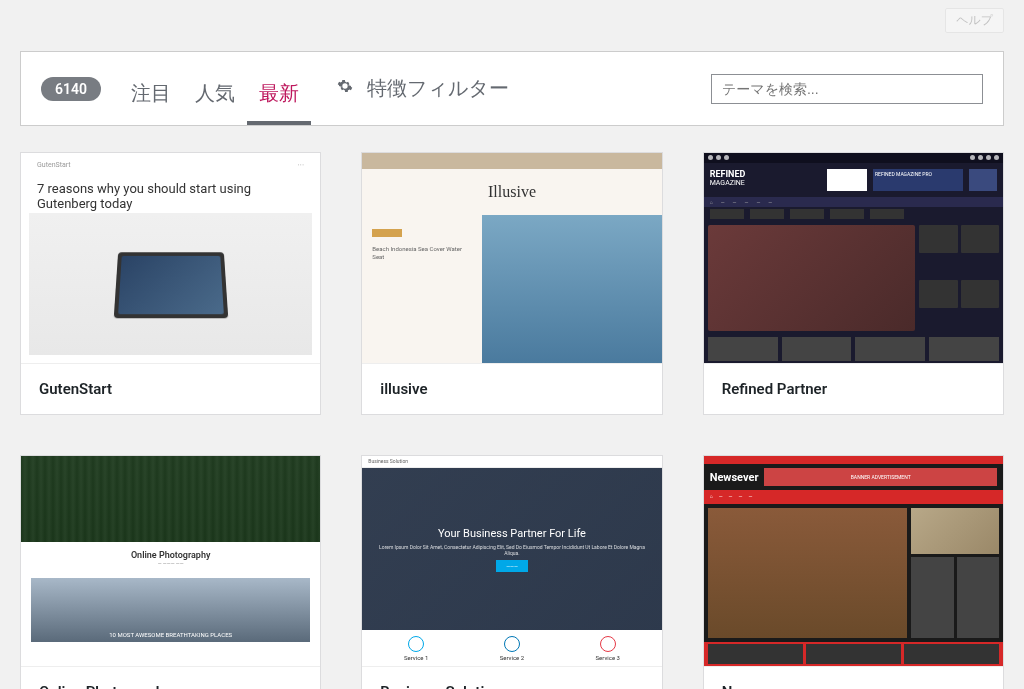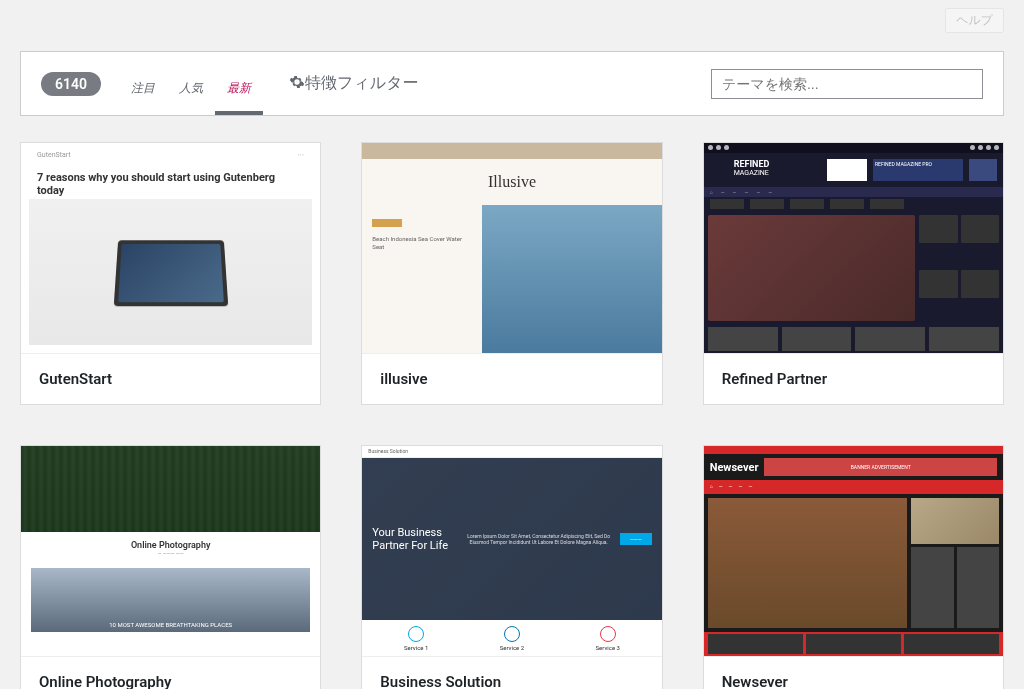--- a/index.html
+++ b/index.html
@@ -6,53 +6,53 @@
     body { font-family: -apple-system, BlinkMacSystemFont, "Segoe UI", Roboto, sans-serif; background: #f1f1f1; padding: 0 20px; }
     
     .header { display: flex; align-items: center; gap: 12px; padding: 8px 0 18px 0; }
     .page-title { font-size: 23px; font-weight: 400; color: #23282d; }
     .upload-btn { border: 1px solid #0073aa; color: #0073aa; background: transparent; padding: 5px 12px; font-size: 13px; cursor: pointer; }
     .help-btn { margin-left: auto; border: 1px solid #ccc; color: #555; background: #fff; padding: 3px 10px; font-size: 12px; cursor: pointer; border-radius: 2px; opacity: 0.3; }
     
     .filter-bar { background: #fff; border: 1px solid #ccc; display: flex; align-items: center; padding: 14px 20px; }
     .count-badge { background: #787c82; color: #fff; border-radius: 30px; padding: 4px 14px; font-size: 14px; font-weight: 600; margin-right: 18px; }
     .filter-tabs { display: flex; gap: 0; }
-    .filter-tab { padding: 14px 12px; color: #646970; font-size: 12px; cursor: pointer; border-bottom: 4px solid transparent; margin-bottom: -14px; font-style: italic; }
+    .filter-tab { padding: 14px 12px; color: #646970; font-size: 20px; cursor: pointer; border-bottom: 4px solid transparent; margin-bottom: -14px; }
     .filter-tab.active { color: #be185d; border-bottom-color: #646970; }
-    .feature-filter { display: flex; align-items: flex-end; gap: 0; margin-left: 26px; color: #646970; font-size: 16px; cursor: pointer; }
+    .feature-filter { display: flex; align-items: flex-start; gap: 14px; margin-left: 26px; color: #646970; font-size: 20px; cursor: pointer; }
     .search-box { margin-left: auto; border: 1px solid #8c8f94; padding: 6px 10px; width: 272px; font-size: 14px; color: #646970; }
     
     .theme-grid { display: grid; grid-template-columns: repeat(3, 1fr); gap: 40px; padding: 26px 0; }
     .theme-card { background: #fff; border: 1px solid #dcdcde; cursor: pointer; }
     .theme-thumb { width: 100%; height: 210px; background: #eee; display: flex; flex-direction: column; position: relative; overflow: hidden; }
     .theme-name { padding: 16px 18px; font-size: 15px; font-weight: 600; color: #1d2327; background: #fff; border-top: 1px solid #eee; }
     
     
     .thumb-gutenstart { background: #fff; padding: 8px; }
     .gs-top { height: 14px; display: flex; justify-content: space-between; font-size: 7px; color: #999; padding: 0 8px; }
-    .gs-title { font-size: 11px; color: #333; font-weight: 700; padding: 6px 8px 2px; }
+    .gs-title { font-size: 13px; color: #333; font-weight: 400; padding: 6px 8px 2px; }
     .gs-img { flex: 1; background: linear-gradient(180deg, #f0f0f0 0%, #e8e8e8 100%); display: flex; align-items: center; justify-content: center; position: relative; }
     .laptop { width: 110px; height: 70px; background: #333; border-radius: 4px; position: relative; transform: perspective(300px) rotateX(20deg); }
     .laptop::after { content: ''; position: absolute; inset: 4px; background: linear-gradient(135deg, #2a4365, #4a6a8a); border-radius: 2px; }
     
     
     .thumb-illusive { background: #f9f5f0; display: flex; flex-direction: column; }
     .ill-header { height: 16px; background: #c9b89e; }
     .ill-logo { text-align: center; padding: 14px; font-family: cursive; font-size: 16px; color: #333; }
     .ill-body { flex: 1; display: flex; }
     .ill-left { width: 40%; background: #f9f5f0; padding: 14px 10px; }
     .ill-badge { background: #d4a24e; width: 30px; height: 8px; margin-bottom: 8px; }
     .ill-text { font-size: 6px; color: #666; line-height: 1.4; }
     .ill-right { width: 60%; background: linear-gradient(180deg, #7ba8c4 0%, #4a7a9e 100%); position: relative; }
     
     
     .thumb-refined { background: #1a1a2e; display: flex; flex-direction: column; }
     .ref-top { height: 10px; background: #0f0f1e; display: flex; justify-content: space-between; padding: 2px 4px; }
     .ref-dot { width: 5px; height: 5px; border-radius: 50%; background: #fff; opacity: 0.7; }
-    .ref-header { display: flex; padding: 6px; gap: 6px; margin-left: 24px; }
+    .ref-header { display: flex; padding: 6px; gap: 6px; }
     .ref-brand { color: #fff; font-size: 9px; font-weight: 700; flex: 1; }
     .ref-brand small { font-weight: 400; font-size: 7px; display: block; }
     .ref-box { background: #fff; width: 40px; height: 22px; }
     .ref-box2 { background: #2a3a6e; width: 90px; height: 22px; color: #fff; font-size: 5px; padding: 2px; }
     .ref-box3 { background: #3a4a7e; width: 28px; height: 22px; }
     .ref-nav { height: 10px; background: #2a2a4e; display: flex; gap: 8px; padding: 2px 6px; font-size: 5px; color: #aaa; }
     .ref-feat { height: 14px; display: flex; gap: 6px; padding: 2px 6px; }
     .ref-feat-item { width: 34px; height: 10px; background: #333; }
     .ref-main { flex: 1; display: flex; gap: 4px; padding: 4px; }
     .ref-hero { flex: 1; background: linear-gradient(135deg, #6b3a3a, #4a2a2a); border-radius: 2px; }
@@ -67,21 +67,21 @@
     .ph-forest { position: absolute; inset: 0; background: repeating-linear-gradient(90deg, #1a3a1a 0px, #2a4a2a 4px, #1a3a1a 8px); opacity: 0.7; }
     .ph-mid { background: #fff; text-align: center; padding: 8px; }
     .ph-title { font-size: 9px; color: #333; font-weight: 600; }
     .ph-sub { font-size: 5px; color: #888; }
     .ph-bottom { height: 64px; background: linear-gradient(180deg, #a8b8c8 0%, #5a6a7a 100%); position: relative; margin: 4px 10px 6px; }
     .ph-caption { position: absolute; bottom: 4px; left: 0; right: 0; text-align: center; color: #fff; font-size: 6px; }
     
     
     .thumb-business { background: #fff; display: flex; flex-direction: column; }
     .bs-top { height: 12px; background: #fff; border-bottom: 1px solid #eee; display: flex; padding: 2px 6px; font-size: 5px; color: #666; }
-    .bs-hero { flex: 1; background: linear-gradient(rgba(40,50,70,0.7), rgba(40,50,70,0.7)), linear-gradient(135deg, #4a5a6a, #3a4a5a); display: flex; flex-direction: row; align-items: center; justify-content: center; color: #fff; padding: 10px; }
+    .bs-hero { flex: 1; background: linear-gradient(rgba(40,50,70,0.7), rgba(40,50,70,0.7)), linear-gradient(135deg, #4a5a6a, #3a4a5a); display: flex; flex-direction: column; align-items: center; justify-content: center; color: #fff; padding: 10px; }
     .bs-hero-title { font-size: 11px; font-weight: 400; }
     .bs-hero-text { font-size: 5px; opacity: 0.8; text-align: center; margin: 4px 0; }
     .bs-btn { background: #00a8e8; color: #fff; font-size: 5px; padding: 3px 10px; }
     .bs-services { height: 36px; display: flex; justify-content: space-around; align-items: center; background: #fff; padding: 6px; }
     .bs-svc { text-align: center; font-size: 6px; color: #333; }
     .bs-svc-icon { width: 16px; height: 16px; border: 1px solid; border-radius: 50%; margin: 0 auto 2px; }
     
     
     .thumb-newsever { background: #1a1a1a; display: flex; flex-direction: column; }
     .ne-top { height: 8px; background: #d62828; }

